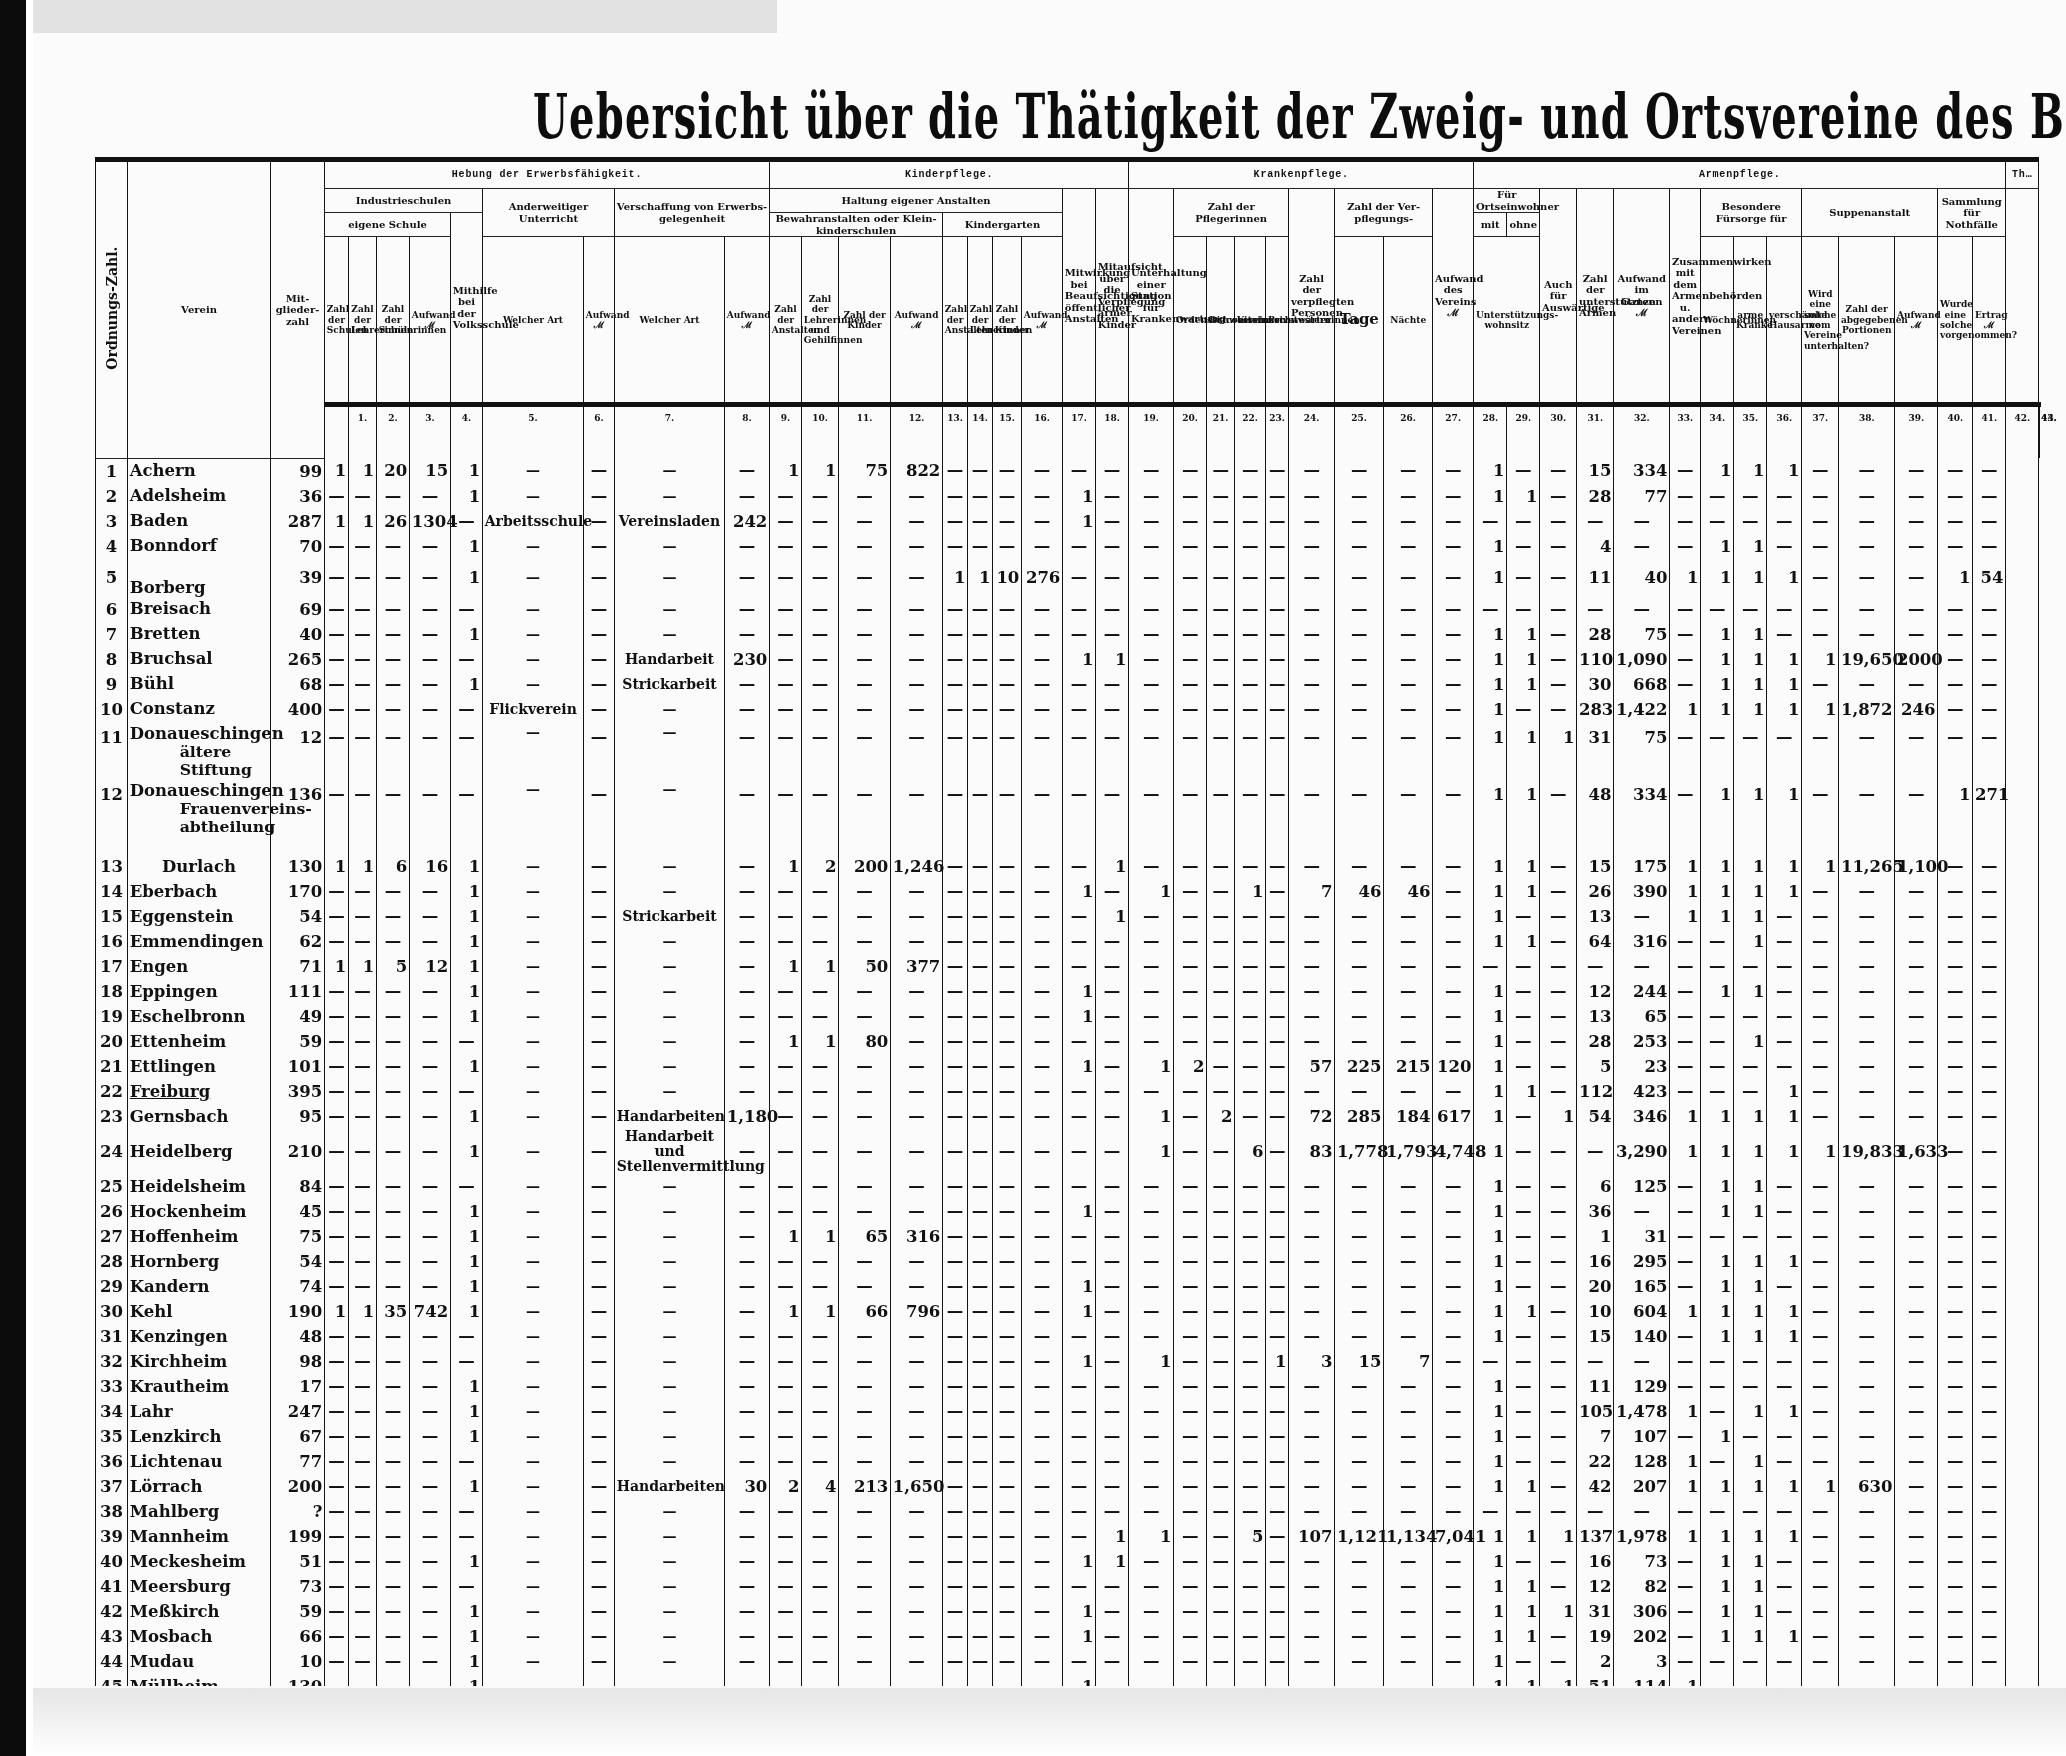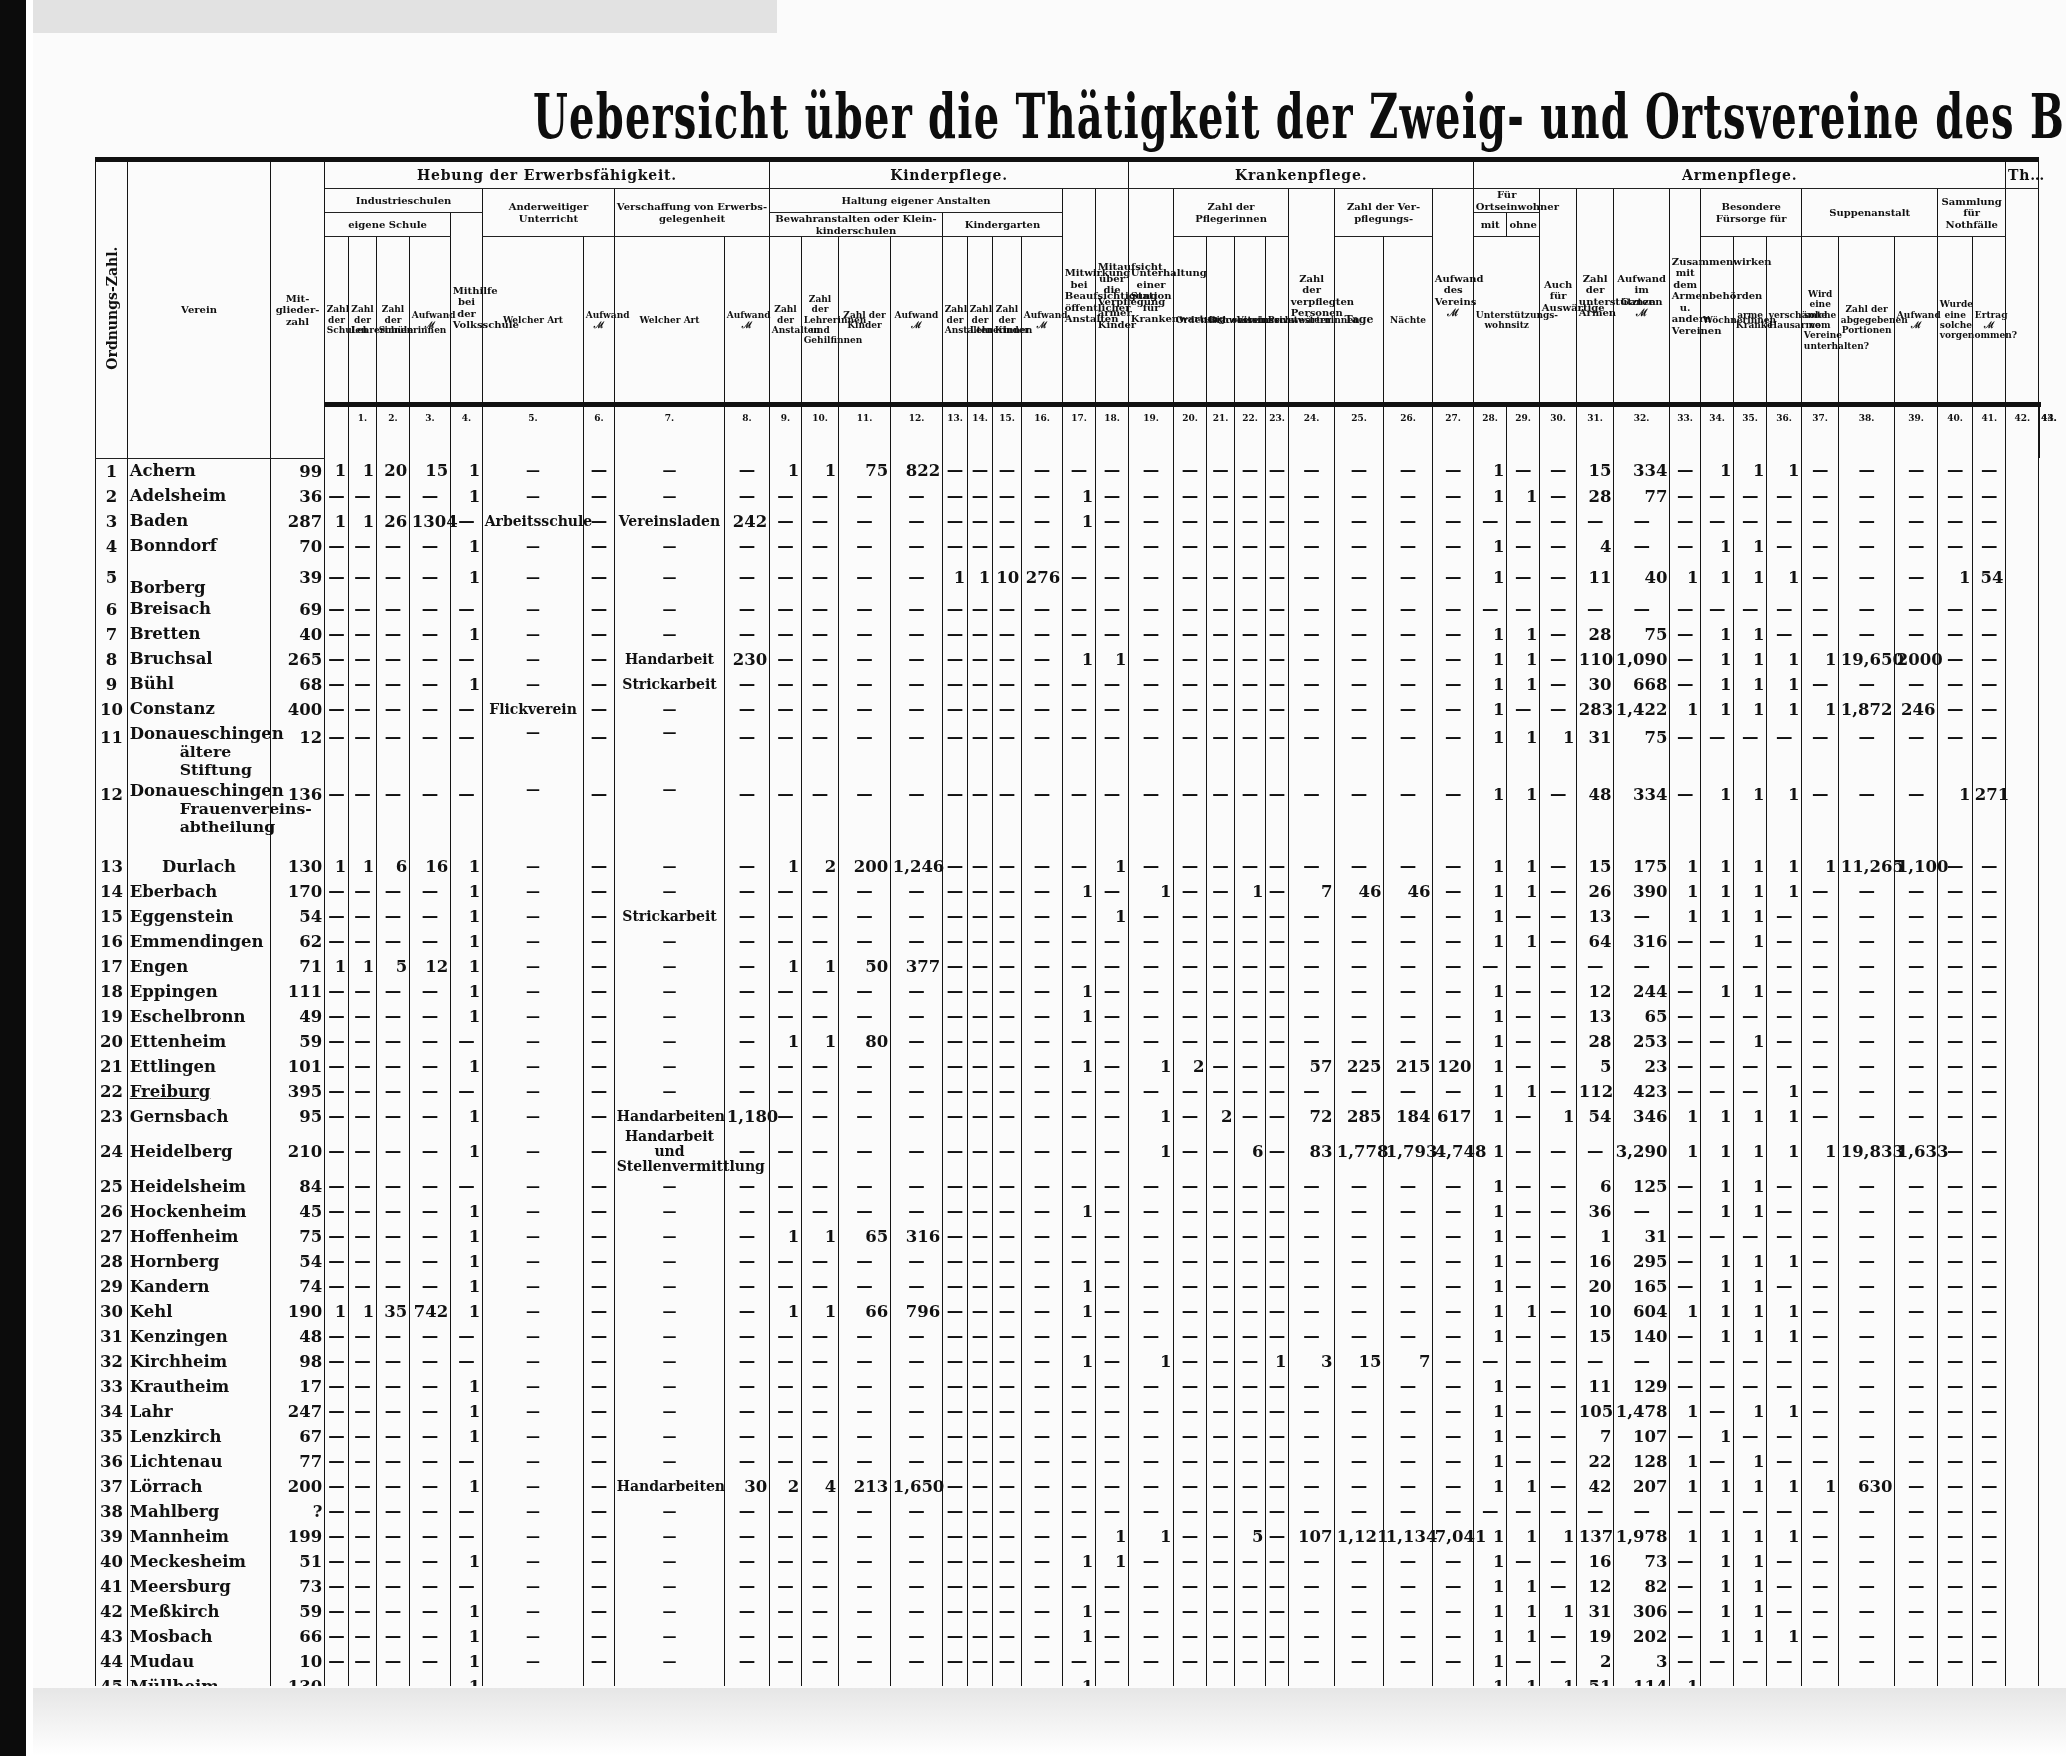--- a/index.html
+++ b/index.html
@@ -23,21 +23,21 @@
   }
 
   .table-wrap{position:absolute;left:95px;top:157px;width:2149px;height:1529px;overflow:hidden;}
   table{border-collapse:collapse;table-layout:fixed;background:#fbfbfb;}
   th,td{border-left:1.2px solid #151515;border-right:1.2px solid #151515;padding:0 1.7px;}
   thead th{
     font-family:"DejaVu Serif",serif;font-weight:bold;font-size:10px;line-height:1.15;
     text-align:center;vertical-align:middle;border-bottom:1.7px solid #222;border-top:1.7px solid #222;
   }
   thead tr.top th{border-top:5.8px solid #111;}
-  thead th.sect{font-size:14px;height:26.4px;letter-spacing:0.8px;}
+  thead th.sect{font-size:10px;height:26.4px;letter-spacing:0.8px;font-family:Liberation Mono, monospace;}
   thead th.vert{writing-mode:vertical-rl;transform:rotate(180deg);font-size:14px;}
   thead tr.nums th{font-size:9px;height:45px;vertical-align:top;padding-top:5.8px;border-top:5px solid #111;border-bottom:none;font-weight:bold;}
   tbody td{
     font-family:"DejaVu Serif",serif;font-size:16.5px;font-weight:bold;
     height:25px;line-height:25px;text-align:right;white-space:nowrap;border-top:none;border-bottom:none;
   }
   tbody td.c0{text-align:center;}
   tbody td.c1{text-align:left;font-weight:bold;font-size:16.5px;line-height:18px;white-space:normal;}
   tbody td.txt{text-align:center;font-size:14px;white-space:normal;line-height:15px;}
   tbody td.dash{text-align:center;}
@@ -160,21 +160,21 @@
           <th style="height: 165px; font-size: 9px;">Zahl der Kinder</th>
           <th style="height: 165px; font-size: 9px;">Aufwand ℳ</th>
           <th style="height: 165px; font-size: 9px;">Zahl der Anstalten</th>
           <th style="height: 165px; font-size: 9px;">Zahl der Lehrerinnen</th>
           <th style="height: 165px; font-size: 9px;">Zahl der Kinder</th>
           <th style="height: 165px; font-size: 9px;">Aufwand ℳ</th>
           <th style="height: 165px; font-size: 9px;">Ordensschwestern</th>
           <th style="height: 165px; font-size: 9px;">Diaconissinnen</th>
           <th style="height: 165px; font-size: 9px;">Vereinsschwestern</th>
           <th style="height: 165px; font-size: 9px;">Privatwärterinnen</th>
-          <th style="height: 165px; font-size: 11px;">Tage</th>
+          <th style="height: 165px; font-size: 15px;">Tage</th>
           <th style="height: 165px; font-size: 9px;">Nächte</th>
           <th colspan="2" style="height: 165px; font-size: 9px;">Unterstützungs-wohnsitz</th>
           <th style="height: 165px; font-size: 9px;">Wöchnerinnen</th>
           <th style="height: 165px; font-size: 9px;">arme Kranke</th>
           <th style="height: 165px; font-size: 9px;">verschämte Hausarme</th>
           <th style="height: 165px; font-size: 9px;">Wird eine solche vom Vereine unterhalten?</th>
           <th style="height: 165px; font-size: 9px;">Zahl der abgegebenen Portionen</th>
           <th style="height: 165px; font-size: 9px;">Aufwand ℳ</th>
           <th style="height: 165px; font-size: 9px;">Wurde eine solche vorgenommen?</th>
           <th style="height: 165px; font-size: 9px;">Ertrag ℳ</th>

